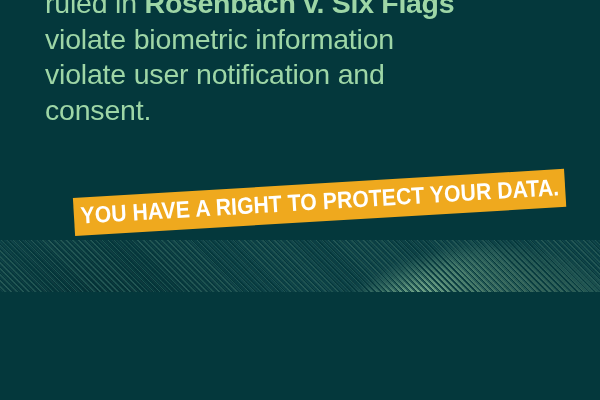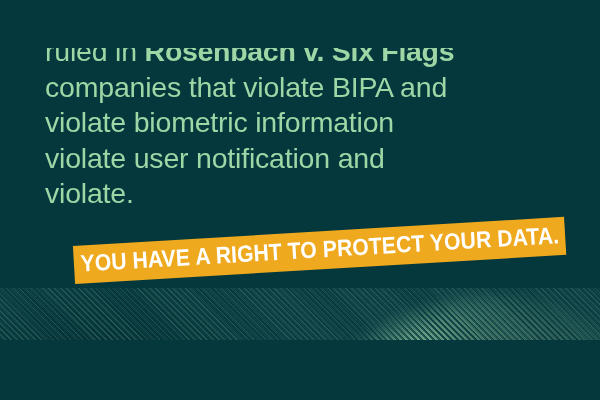--- a/index.html
+++ b/index.html
@@ -7,21 +7,20 @@
     padding: 0;
     background: #04383c;
   }
   #poster {
     position: relative;
     width: 600px;
     height: 292px;
     overflow: hidden;
     background: #c2410c;
     font-family: "Liberation Sans", sans-serif;
-    margin-top: 48px;
   }
 
   
   .top-panel {
     position: absolute;
     left: 0; top: 0;
     width: 600px;
     height: 240px;
     background: #04383c;
     z-index: 2;
@@ -165,23 +164,22 @@
     <div class="hand-dark"></div>
     <div class="stripes"></div>
     <div class="stripes-light"></div>
     <div class="photo-grain"></div>
   </div>
 
   <div class="top-panel"></div>
 
   <div class="copy">
     <span class="line"><span>ruled in </span><span class="case">Rosenbach v. Six Flags</span></span>
-    <span class="line">companies that violate BIPA and</span>
     <span class="line">violate biometric information</span>
     <span class="line">violate user notification and</span>
-    <span class="line">violate.</span>
+    <span class="line">consent.</span>
   </div>
 
   <div class="banner">
     <span class="banner-text">YOU HAVE A RIGHT TO PROTECT YOUR DATA.</span>
   </div>
 
 </div>
 
 </body></html>

